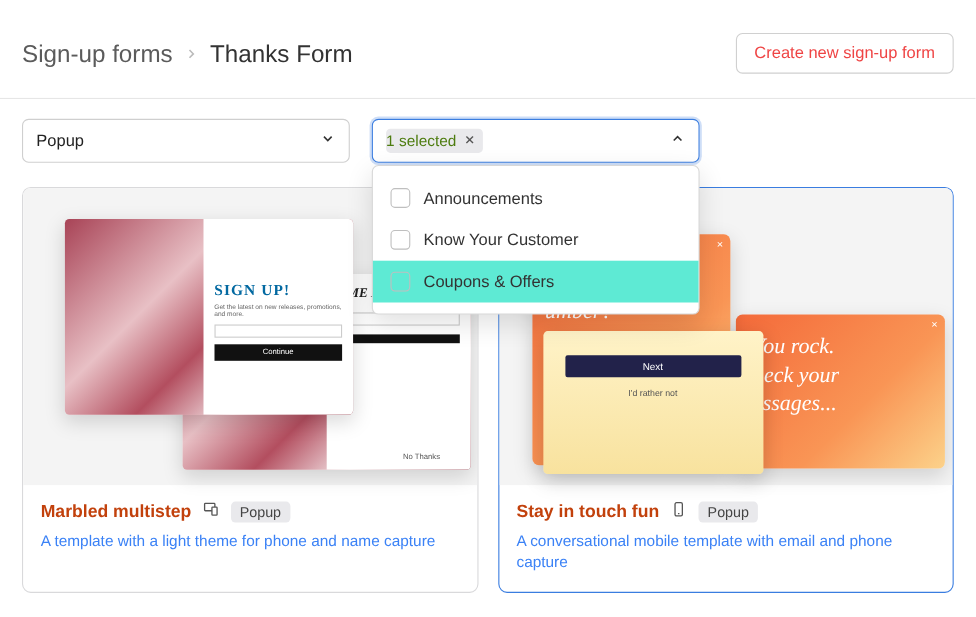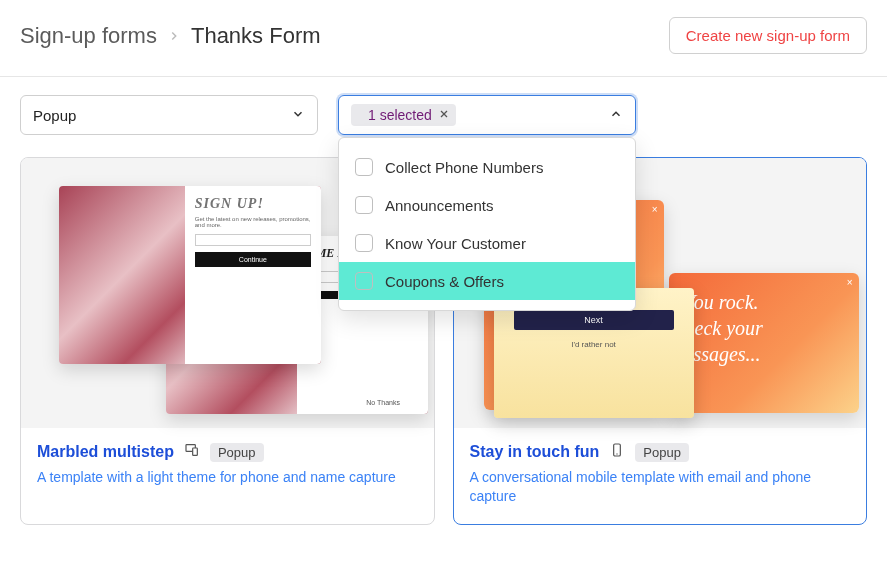--- a/index.html
+++ b/index.html
@@ -8,21 +8,21 @@
       background: #fff;
       color: #222;
       width: 887px;
       height: 561px;
       overflow: hidden;
     }
     .header {
       display: flex;
       align-items: center;
       justify-content: space-between;
-      padding: 17px 20px 22px 20px;
+      padding: 30px 20px 22px 20px;
       border-bottom: 1px solid #e6e6e6;
     }
     .breadcrumb {
       display: flex;
       align-items: center;
       gap: 10px;
       font-size: 22px;
       color: #333;
     }
     .breadcrumb .bc1 { color: #5b5b5b; }
@@ -58,23 +58,23 @@
     .select.active {
       border: 1px solid #3a7de0;
       box-shadow: 0 0 0 2px rgba(58,125,224,0.25);
     }
     .chip {
       display: inline-flex;
       align-items: center;
       gap: 6px;
       background: #e9e9ec;
       border-radius: 4px;
-      padding: 3px 6px 3px 17px;
+      padding: 3px 6px 3px 0;
       font-size: 14px;
-      color: #701a75;
+      color: #4d7c0f;
     }
     .chip .x {
       width: 12px; height: 12px;
     }
     .caret-icon { width: 14px; height: 14px; flex-shrink:0; }
     .dropdown {
       position: absolute;
       top: 60px;
       left: 338px;
       width: 298px;
@@ -120,39 +120,39 @@
     }
     .cardmeta {
       padding: 14px 16px 18px 16px;
     }
     .metahead {
       display: flex;
       align-items: center;
       gap: 10px;
       margin-bottom: 6px;
     }
-    .cardtitle { font-weight: 600; font-size: 16px; color: #1d4ed8; }
+    .cardtitle { font-weight: 600; font-size: 16px; color: #c2410c; }
     .device-icon { width: 16px; height: 16px; color: #555; }
     .badge {
       background: #e9e9ec; border-radius: 4px; padding: 2px 8px; font-size: 13px; color: #444;
     }
     .carddesc { font-size: 14px; color: #3b82f6; line-height: 1.35; }
 
     
     .mock {
       position: absolute; background: #fff; border-radius: 4px; box-shadow: 0 6px 18px rgba(0,0,0,0.15);
       overflow: hidden;
     }
     .marb { background: linear-gradient(135deg,#a84356 0%, #e8c0c5 35%, #b34e5f 55%, #f3e3e5 75%, #8e3140 100%); }
     .orng { background: linear-gradient(135deg,#f46a3a 0%, #f99555 60%, #fcd28a 100%); }
     .yell { background: linear-gradient(180deg,#fff3c8 0%, #f8e29e 100%); }
 
     .m1a { left: 38px; top: 28px; width: 262px; height: 178px; }
     .m1a .panel { position:absolute; right:0; top:0; width:52%; height:100%; background:#fff; padding:10px; }
-    .m1a .panel .t1 { font-size:14px; font-weight:700; font-style:italic; font-family: 'Brush Script MT', cursive; letter-spacing:1px; color:#737373; }
+    .m1a .panel .t1 { font-size:14px; font-weight:700; font-family: 'Brush Script MT', cursive; letter-spacing:1px; color:#0369a1;margin-top:48px; }
     .m1a .panel .t2 { font-size:6px; color:#666; margin:4px 0 6px 0; }
     .m1a .panel .inp { border:1px solid #ccc; height:12px; margin-bottom:6px; }
     .m1a .panel .btn { background:#111; color:#fff; font-size:7px; text-align:center; padding:4px 0; }
     .m1a .panel .fn { font-size:5px; color:#999; margin-top:6px; }
     .m1a .close { position:absolute; right:6px; top:4px; font-size:10px; color:#555; }
 
     .m1b { left: 145px; top: 78px; width: 262px; height: 178px; }
     .m1b .panel { position:absolute; right:0; top:0; width:50%; height:100%; background:#fff; padding:10px; }
     .m1b .panel .t1 { font-size:12px; font-weight:700; font-style:italic; font-family: 'Brush Script MT', cursive; }
     .m1b .panel .btn { background:#111; color:#fff; font-size:7px; text-align:center; padding:4px 0; margin-top:8px; }
@@ -213,24 +213,20 @@
     <span>
       <svg class="caret-icon" viewBox="0 0 24 24" fill="none" stroke="#333" stroke-width="2.5">
           <polyline points="6 15 12 9 18 15"></polyline>
         </svg>
     </span>
   </div>
 
   <div class="dropdown" id="dropdown">
       <div class="ddrow">
         <span class="chk"></span>
-        <span>Collect Phone Numbers</span>
-      </div>
-      <div class="ddrow">
-        <span class="chk"></span>
         <span>Announcements</span>
       </div>
       <div class="ddrow">
         <span class="chk"></span>
         <span>Know Your Customer</span>
       </div>
       <div class="ddrow hover">
         <span class="chk"></span>
         <span>Coupons &amp; Offers</span>
       </div>

